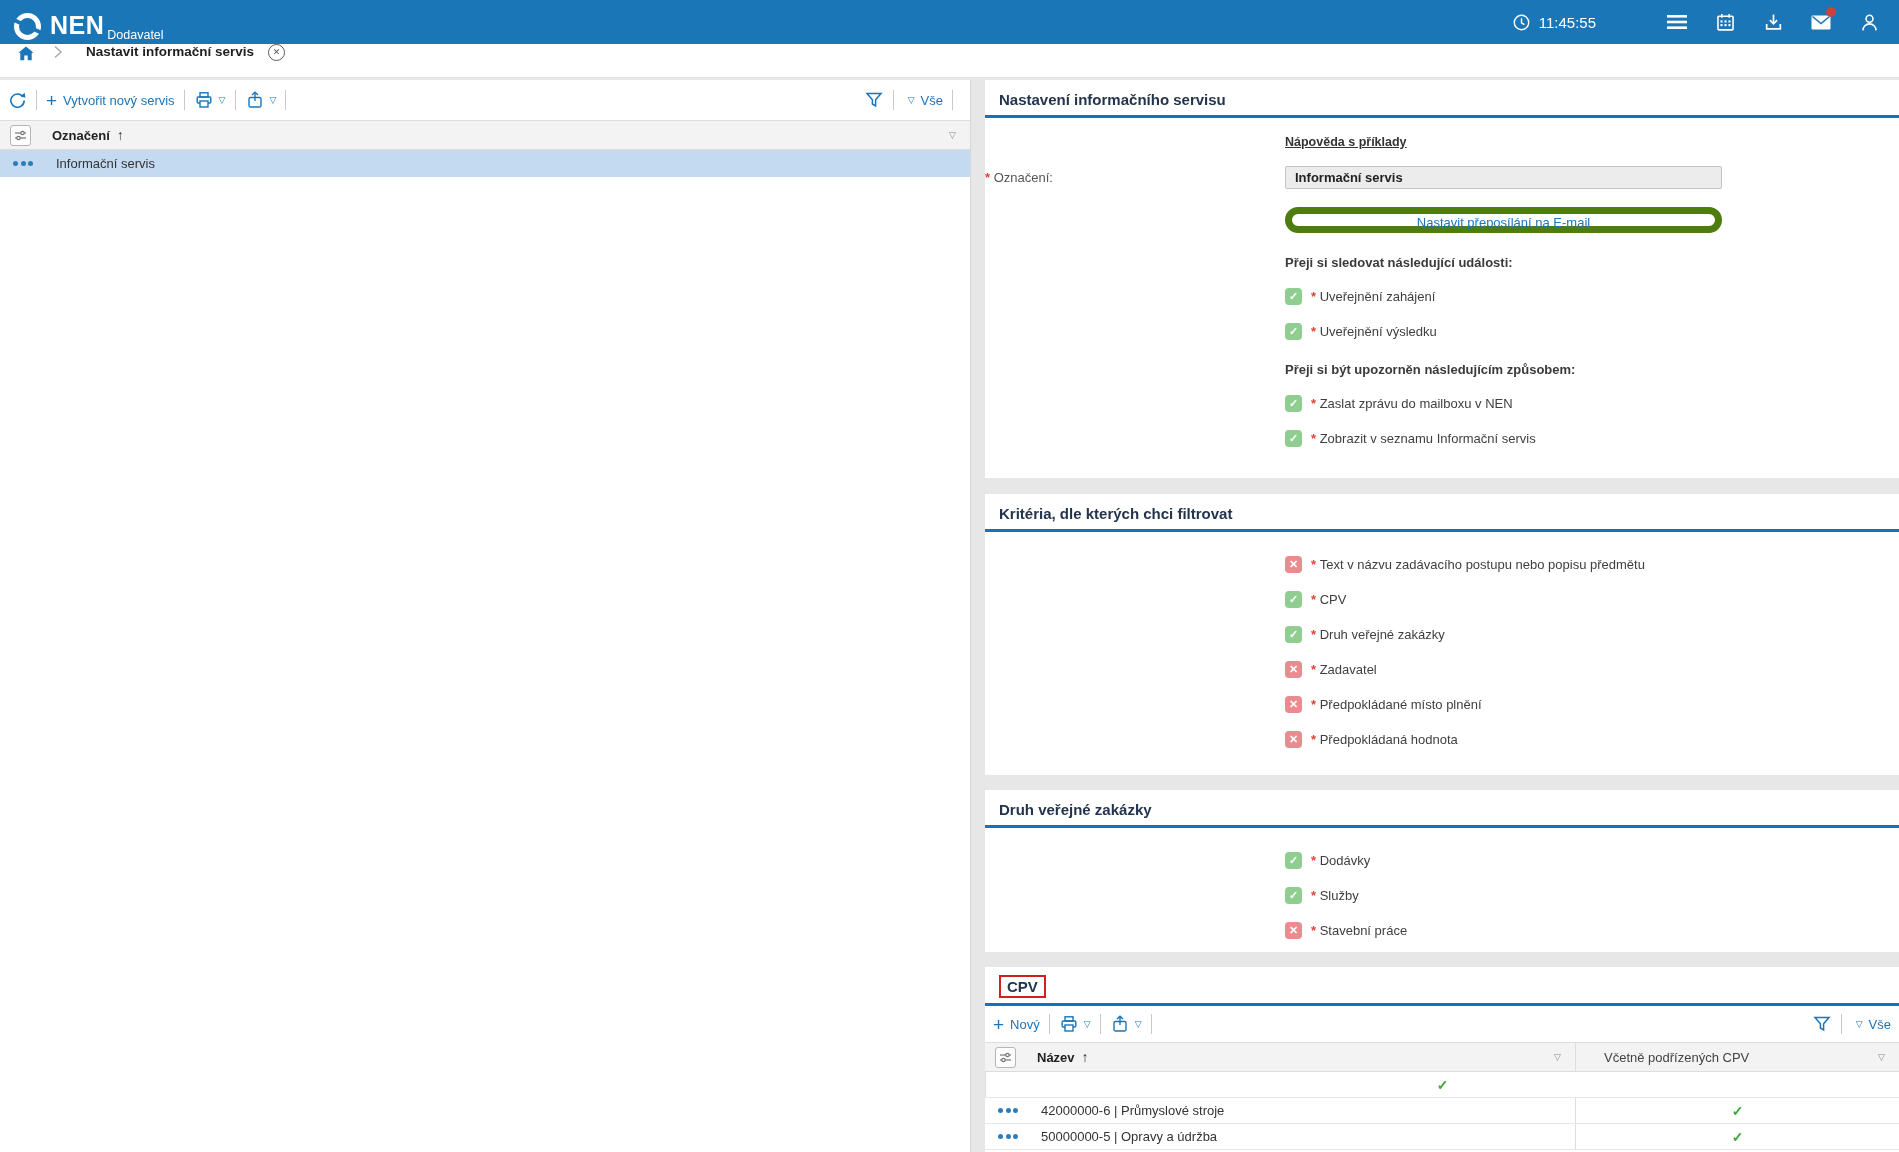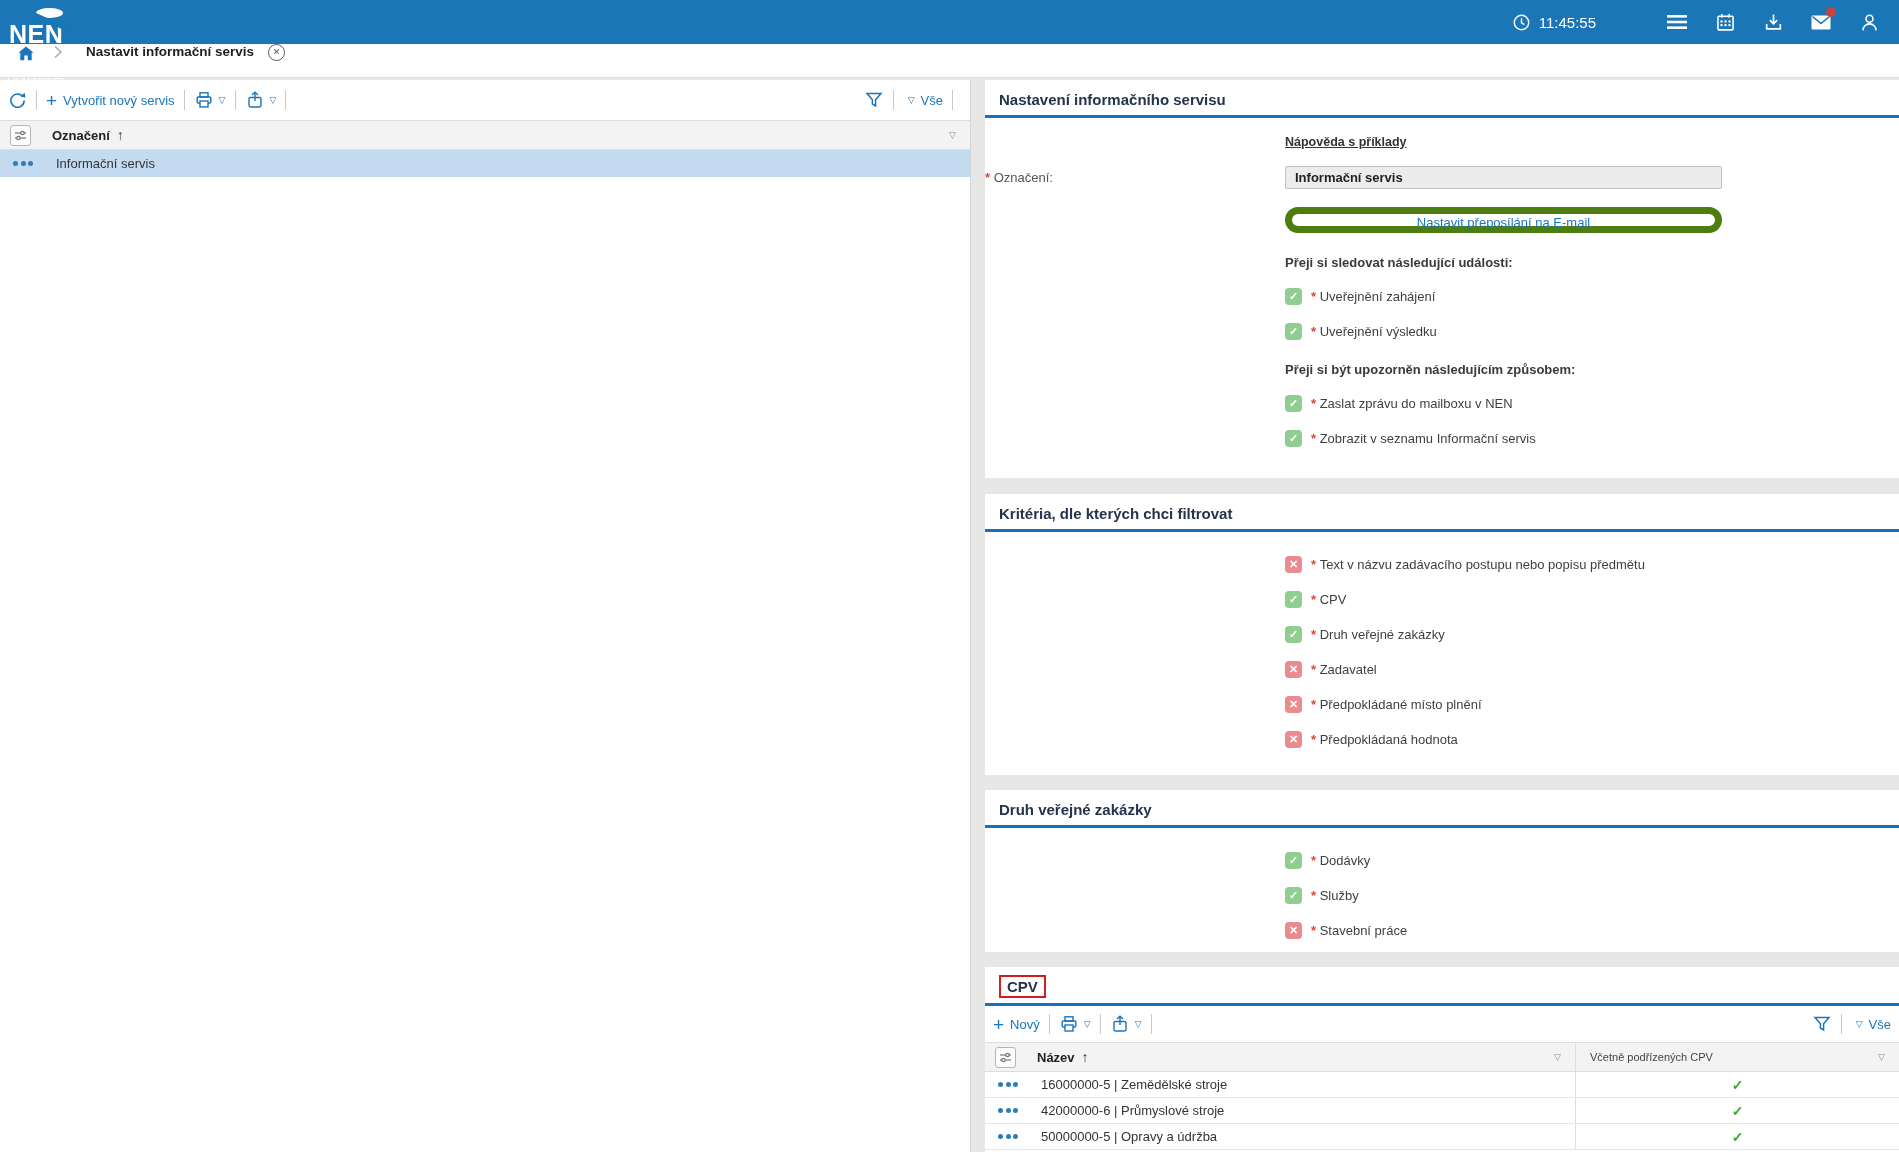--- a/index.html
+++ b/index.html
@@ -3,21 +3,21 @@
 <meta charset="utf-8">
 <style>
   * { box-sizing: border-box; }
   html,body { margin:0; padding:0; }
   body {
     width:1899px; height:1152px; position:relative; overflow:hidden;
     background:#e7e7e7; font-family:"Liberation Sans", sans-serif; color:#333;
   }
   
   .topbar { position:absolute; left:0; top:0; width:100%; height:44px; background:#1b76b8; display:flex; align-items:center; }
-  .brand { display:flex; align-items:flex-end; height:100%; padding-top:5px;flex-direction:column; }
+  .brand { display:flex; align-items:center; height:100%; padding-top:5px; }
   .logo-ring { width:27px; height:27px; border:5px solid #fff; border-radius:50%; margin-left:14px; margin-top:3px; position:relative; display:inline-block; }
   .logo-ring::after { content:""; position:absolute; left:-9px; top:7px; width:38px; height:4px; background:#1b76b8; transform:rotate(25deg); }
   .brand-name { color:#fff; font-size:25px; font-weight:bold; letter-spacing:.5px; margin-left:9px; line-height:32px; }
   .brand-role { color:#fff; font-size:12.5px; margin-left:3px; margin-top:21px; }
   .topbar-right { position:absolute; right:19px; top:0; height:44px; display:flex; align-items:center; gap:26px; }
   .clock-group { display:flex; align-items:center; gap:8px; color:#fff; font-size:15px; margin-right:44px; }
   .tb-ic { width:22px; height:22px; display:flex; align-items:center; justify-content:center; cursor:pointer; position:relative; }
   .mail-dot { position:absolute; right:-4px; top:-4px; width:10px; height:10px; border-radius:50%; background:#c9423c; }
   
   .breadcrumb { position:absolute; left:0; top:44px; width:100%; height:34px; background:#fff; border-bottom:1px solid #e0e0e0; display:flex; align-items:flex-start; }
@@ -71,21 +71,21 @@
   .cb.cb-on { background:#8fce90; }
   .cb.cb-off { background:#e98b8f; }
   .cb-label { font-size:13px; color:#3f3f3f; }
   .star::before { content:"* "; color:#e0403a; font-weight:bold; }
   
   .sec4 .sec-title { padding:8px 14px 5px; }
   .cpv-box { display:inline-block; border:2px solid #cf1f1f; padding:1px 6px; }
   .cpv-toolbar { height:36px; }
   .c1 { flex:0 0 590px; display:flex; align-items:center; height:100%; }
   .c2 { flex:1; display:flex; align-items:center; height:100%; border-left:1px solid #ddd; }
-  .col-label2 { margin-left:14px; font-size:11px; color:#444; cursor:pointer; }
+  .col-label2 { margin-left:28px; font-size:13px; color:#444; cursor:pointer; }
   .cpv-row { height:26px; border-bottom:1px solid #e6e6e6; }
   .c2-center { justify-content:center; }
   .table-check { font-size:14px; font-weight:bold; }
   .table-check.cb-on { color:#3baa35; }
   svg { display:block; }
 </style>
 </head>
 <body>
 
 <div class="topbar">
@@ -370,28 +370,20 @@
         <span class="spacer"></span>
         <span class="dd-gray head-dd">▽</span>
       </div>
       <div class="c2">
         <span class="col-label2">Včetně podřízených CPV</span>
         <span class="spacer"></span>
         <span class="dd-gray head-dd">▽</span>
       </div>
     </div>
     <div class="grid-row cpv-row">
-      <div class="c1">
-        <span class="dots">
-            <i></i>
-            <i></i>
-            <i></i>
-          </span>
-        <span class="row-label">16000000-5 | Zemědělské stroje</span>
-      </div>
       <div class="c2 c2-center">
         <span class="table-check cb-on">✓</span>
       </div>
     </div>
     <div class="grid-row cpv-row">
       <div class="c1">
         <span class="dots">
             <i></i>
             <i></i>
             <i></i>

